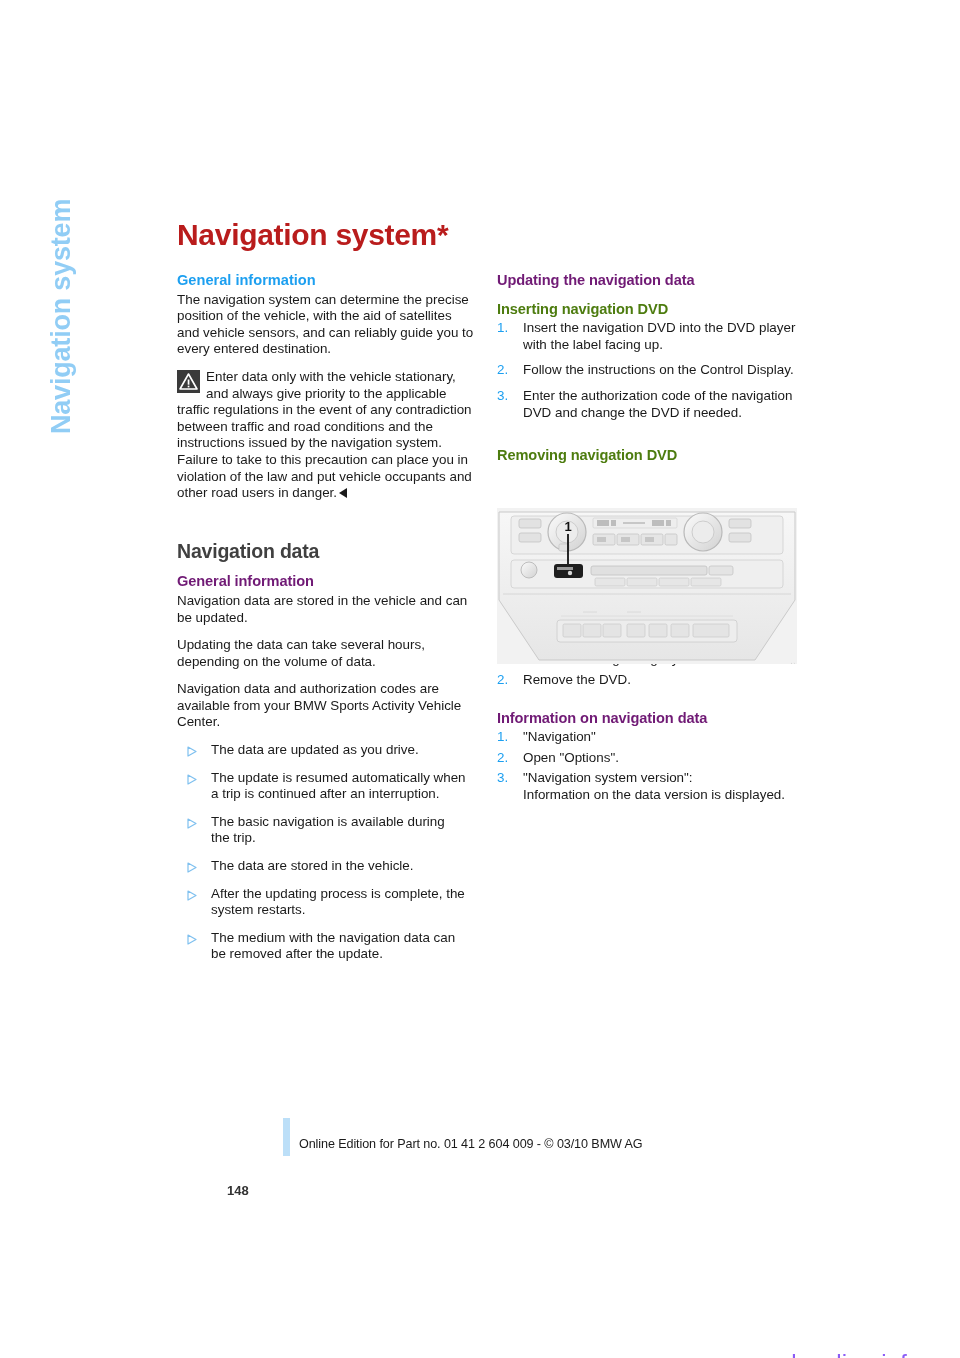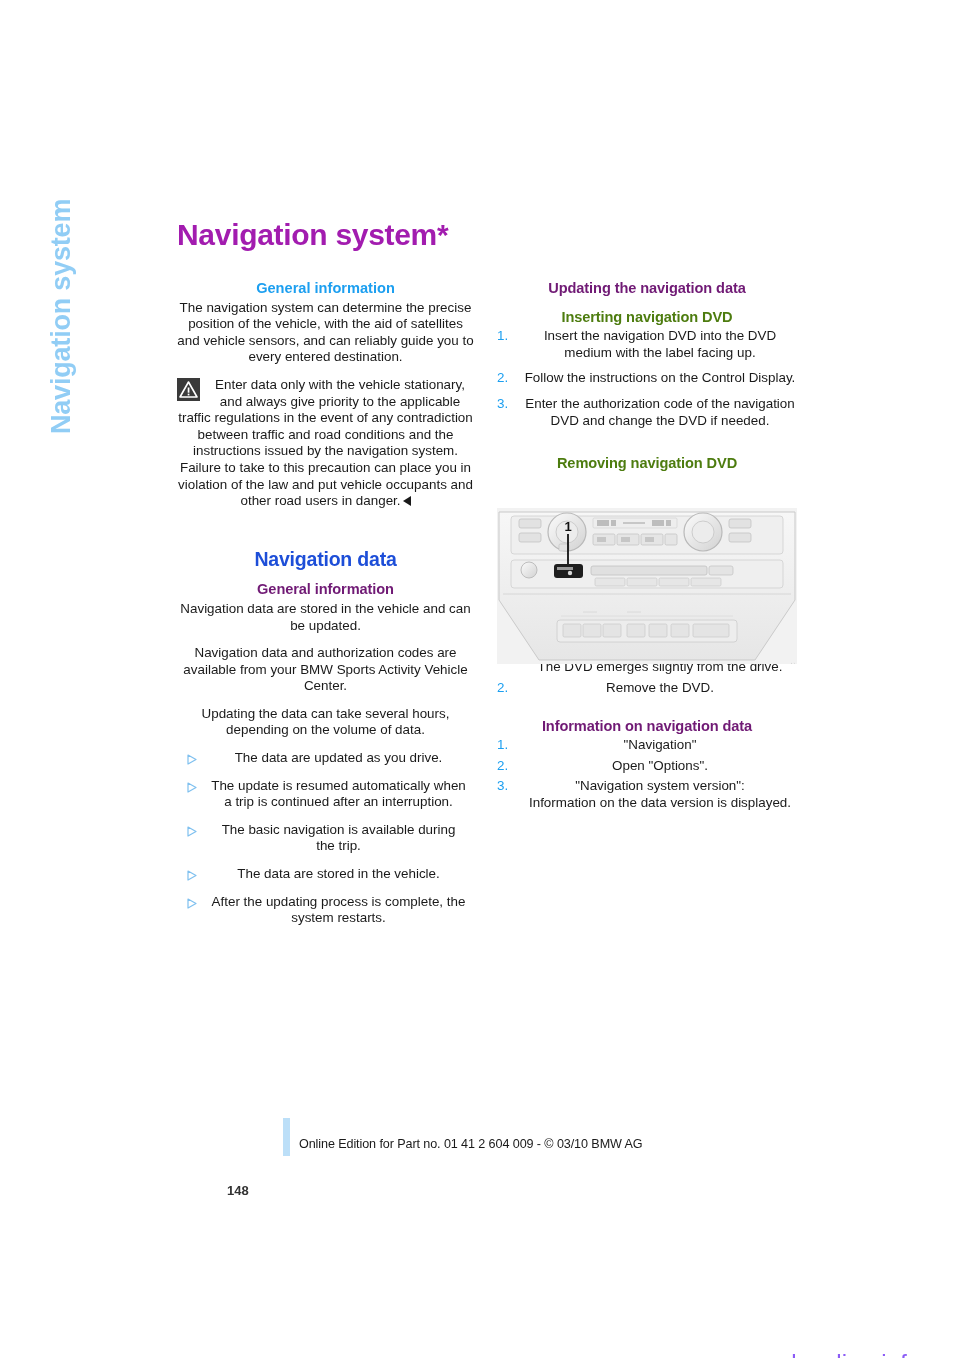--- a/index.html
+++ b/index.html
@@ -27,33 +27,33 @@
     text-align:left;
     white-space:nowrap;
   }
 
   
   .chapter-title{
     position:absolute;
     left:177px; top:218px;
     font-size:30px;
     font-weight:bold;
-    color:#a21caf;
+    color:#b91c1c;
     letter-spacing:-0.3px;
   }
 
   
-  .col{position:absolute;top:280px;font-size:13.4px;line-height:16.6px;color:#1a1a1a;text-align:center;}
+  .col{position:absolute;top:272px;font-size:13.4px;line-height:16.6px;color:#1a1a1a;}
   .col-left{left:177px;width:297px;}
   .col-right{left:497px;width:300px;}
 
   h2.sec{
     font-size:19.5px;
     font-weight:bold;
-    color:#1d4ed8;
+    color:#404040;
     margin:0 0 5px 0;
     letter-spacing:-0.2px;
   }
   h3.sub{
     font-size:14.6px;
     font-weight:bold;
     color:#701a75;
     margin:0 0 3px 0;
     letter-spacing:-0.1px;
   }
@@ -211,22 +211,22 @@
 
     <div class="spacer-lg"></div>
 
     <h2 class="sec">Navigation data</h2>
 
     <div class="spacer-sm"></div>
 
     <h3 class="sub">General information</h3>
 
     <p class="para">Navigation data are stored in the vehicle and can be updated.</p>
+    <p class="para">Updating the data can take several hours, depending on the volume of data.</p>
     <p class="para">Navigation data and authorization codes are available from your BMW Sports Activity Vehicle Center.</p>
-    <p class="para">Updating the data can take several hours, depending on the volume of data.</p>
 
     <ul class="bul">
       <li>
         <span class="tri">
           <svg width="10" height="11" viewBox="0 0 10 11">
               <polygon points="1,1 9,5.5 1,10" fill="none" stroke="#7fc0ef" stroke-width="1.2" stroke-linejoin="round"></polygon>
             </svg>
         </span>
         <span>The data are updated as you drive.</span>
       </li>
@@ -255,36 +255,44 @@
         <span>The data are stored in the vehicle.</span>
       </li>
       <li>
         <span class="tri">
           <svg width="10" height="11" viewBox="0 0 10 11">
               <polygon points="1,1 9,5.5 1,10" fill="none" stroke="#7fc0ef" stroke-width="1.2" stroke-linejoin="round"></polygon>
             </svg>
         </span>
         <span>After the updating process is complete, the system restarts.</span>
       </li>
+      <li>
+        <span class="tri">
+          <svg width="10" height="11" viewBox="0 0 10 11">
+              <polygon points="1,1 9,5.5 1,10" fill="none" stroke="#7fc0ef" stroke-width="1.2" stroke-linejoin="round"></polygon>
+            </svg>
+        </span>
+        <span>The medium with the navigation data can be removed after the update.</span>
+      </li>
     </ul>
 
   </div>
 
   <div class="col col-right">
 
     <h3 class="sub">Updating the navigation data</h3>
 
     <div class="spacer-sm"></div>
 
     <h4 class="sub2">Inserting navigation DVD</h4>
 
     <ol class="num spaced">
       <li>
         <span class="n">1.</span>
-        <span>Insert the navigation DVD into the DVD medium with the label facing up.</span>
+        <span>Insert the navigation DVD into the DVD player with the label facing up.</span>
       </li>
       <li>
         <span class="n">2.</span>
         <span>Follow the instructions on the Control Display.</span>
       </li>
       <li>
         <span class="n">3.</span>
         <span>Enter the authorization code of the navigation DVD and change the DVD if needed.</span>
       </li>
     </ol>

